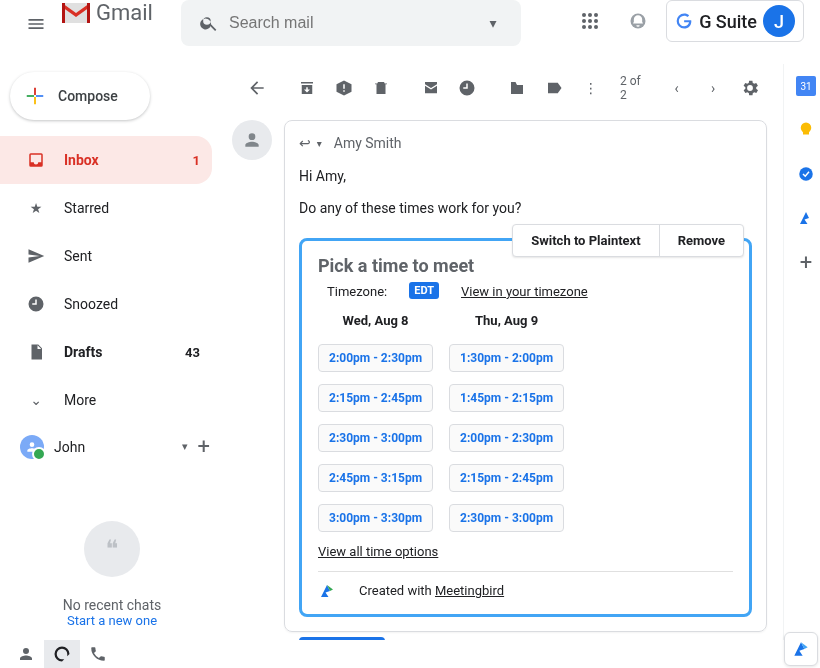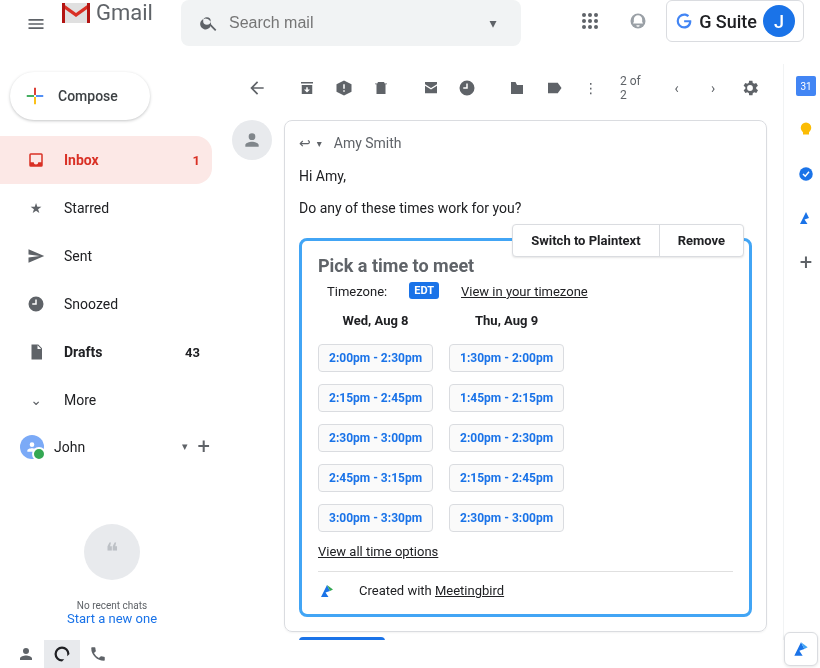--- a/index.html
+++ b/index.html
@@ -35,21 +35,21 @@
 .nav-item .lbl { flex: 1; font-size: 14px; }
 .nav-item .cnt { font-size: 13px; }
 .nav-item.drafts { font-weight: 700; }
 .user-row { display: flex; align-items: center; padding: 10px 14px 10px 20px; gap: 10px; color: #5f6368; }
 .user-av { width: 24px; height: 24px; border-radius: 50%; background: #7baaf7; position: relative; display: flex; align-items: center; justify-content: center; }
 .user-av::after { content: ''; position: absolute; bottom: -2px; right: -2px; width: 10px; height: 10px; border-radius: 50%; background: #34a853; border: 2px solid #fff; }
 .user-row .name { flex: 1; font-size: 14px; color: #202124; }
 .user-row .add { font-size: 22px; color: #5f6368; cursor: pointer; }
 .hangouts { flex: 1; display: flex; flex-direction: column; align-items: center; justify-content: center; padding-top: 40px; }
 .ho-bubble { width: 56px; height: 56px; border-radius: 50%; background: #e8eaed; display: flex; align-items: center; justify-content: center; color: #bdc1c6; font-size: 24px; margin-bottom: 20px; }
-.ho-text { font-size: 10px; color: #5f6368; }
+.ho-text { font-size: 14px; color: #5f6368; }
 .ho-link { font-size: 13px; color: #1a73e8; cursor: pointer; }
 
 
 .main { flex: 1; display: flex; flex-direction: column; border-right: 1px solid #f1f3f4; }
 .toolbar { height: 48px; display: flex; align-items: center; padding: 0 16px; gap: 2px; color: #5f6368; }
 .tb-ic { width: 36px; height: 36px; display: flex; align-items: center; justify-content: center; border-radius: 50%; cursor: pointer; }
 .tb-sep { width: 12px; }
 .tb-spacer { flex: 1; }
 .tb-pg { font-size: 12px; color: #5f6368; padding: 0 8px; }
 

